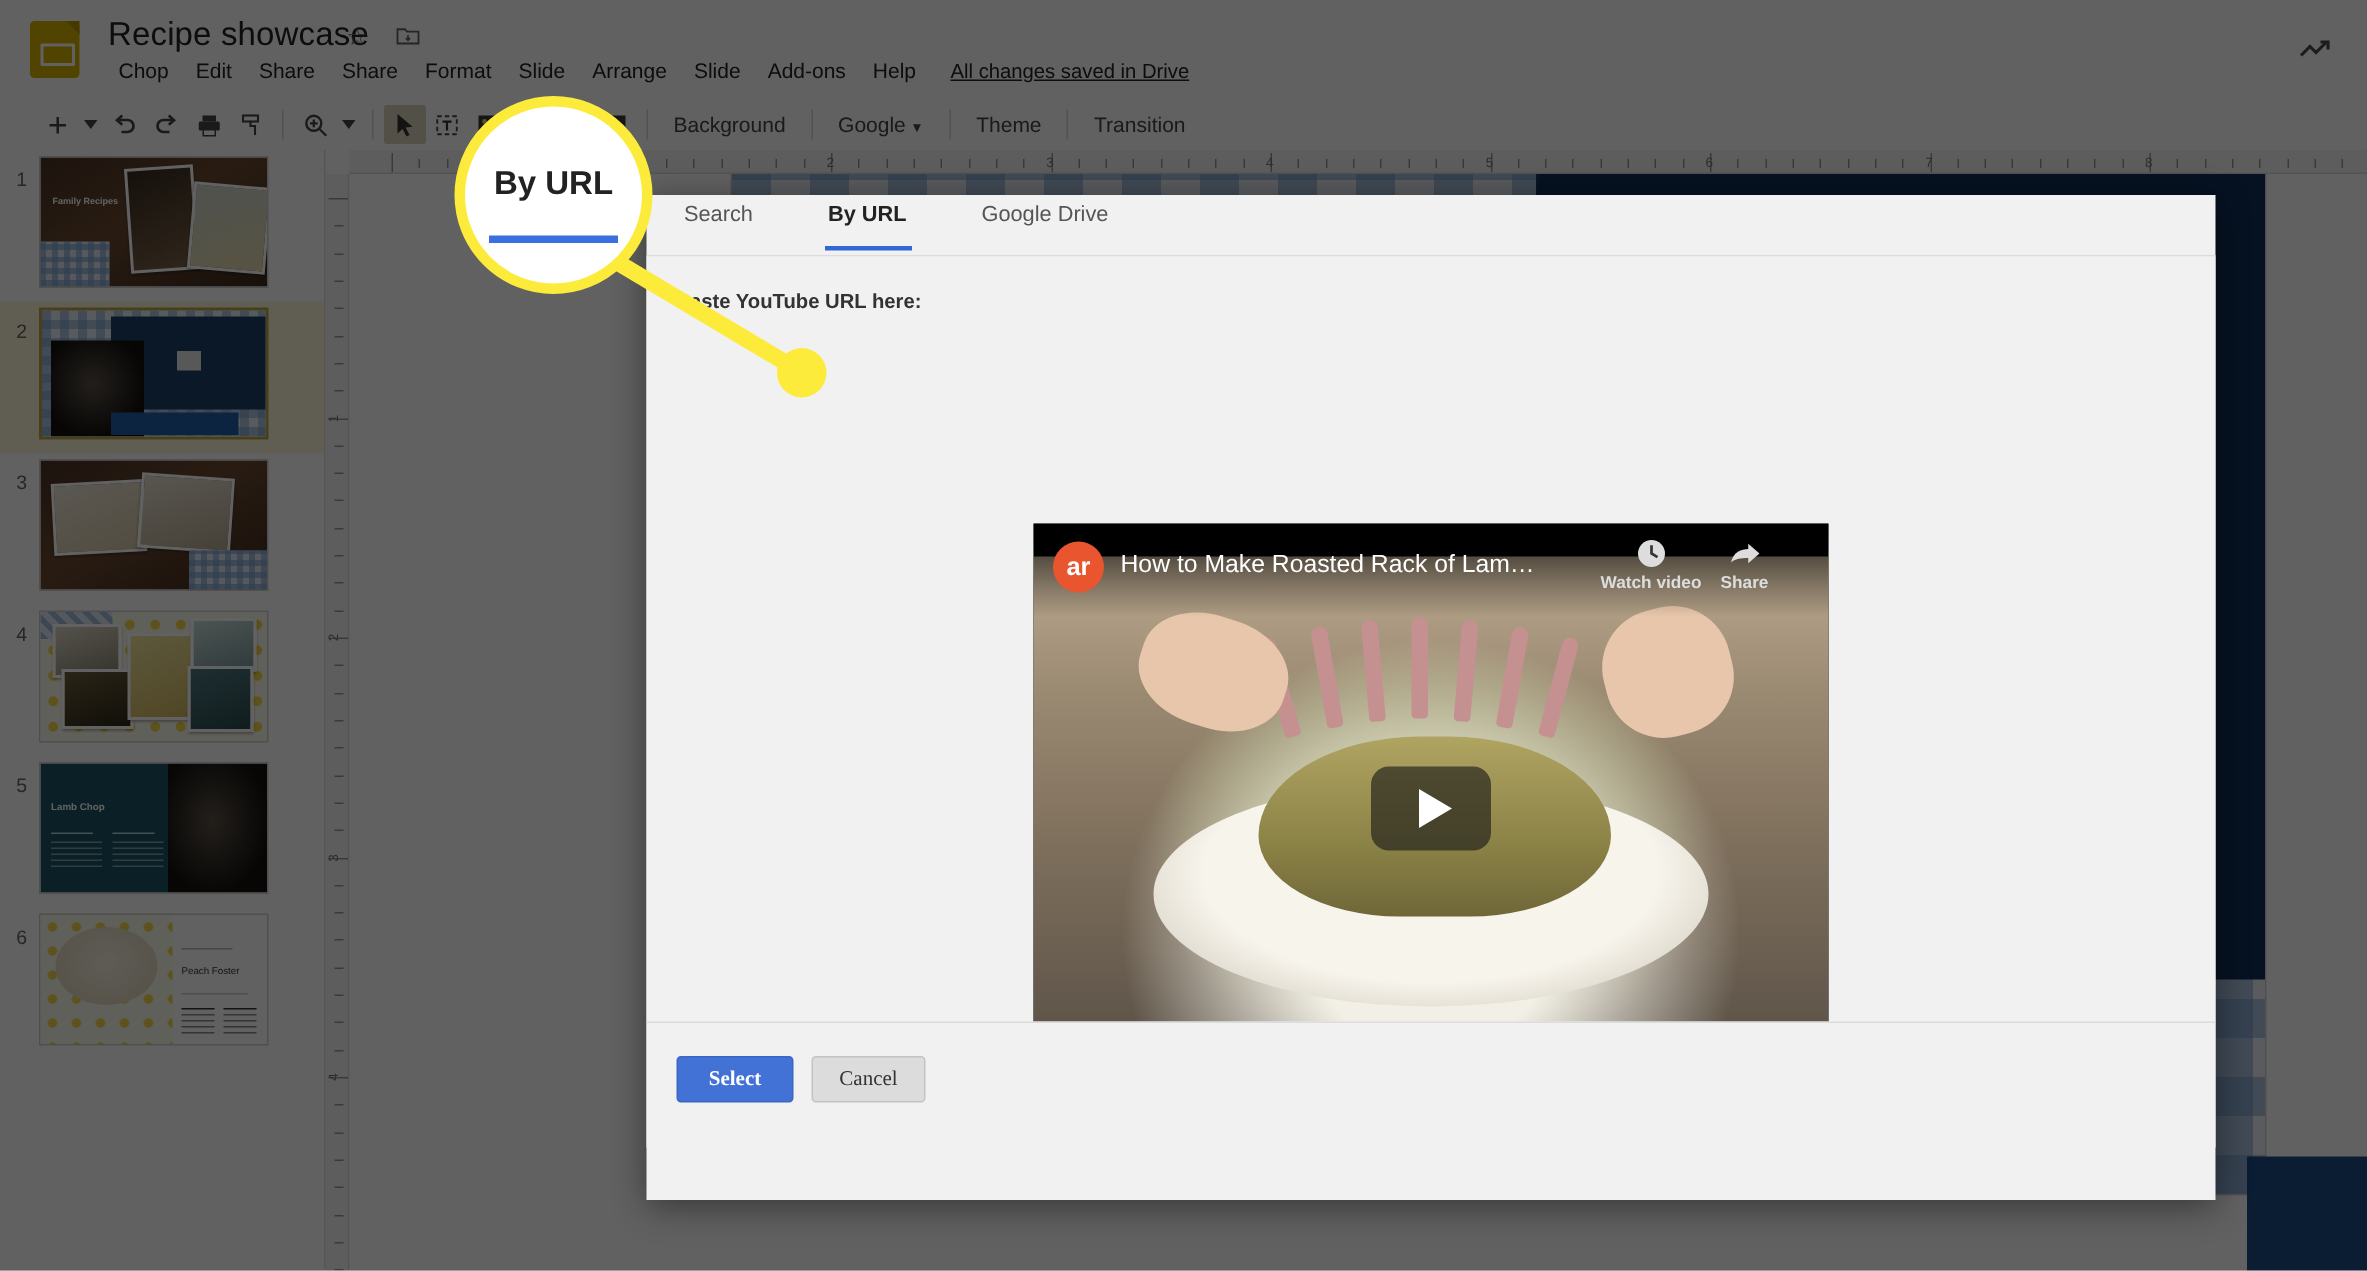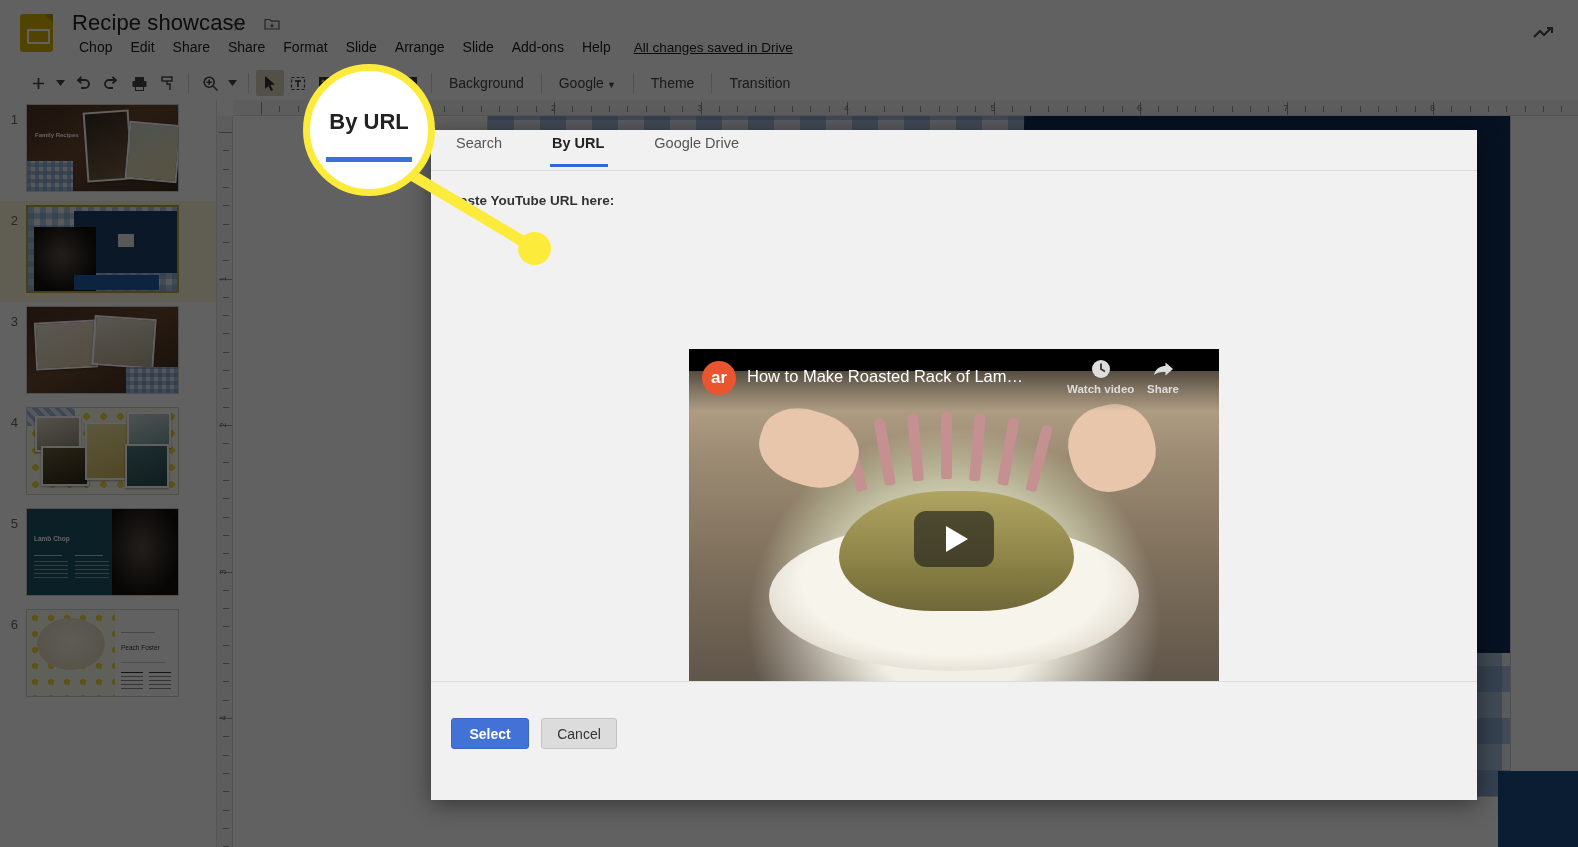--- a/index.html
+++ b/index.html
@@ -234,23 +234,23 @@
     display: flex; align-items: center; justify-content: center;
   }
   .play-tri {
     width: 0; height: 0; border-style: solid; border-width: 13px 0 13px 22px;
     border-color: transparent transparent transparent #fff; margin-left: 5px;
   }
   .modal-foot {
     position: relative; height: 84px; border-top: 1px solid #dcdcdc; background: #f1f1f1;
   }
   .btn {
-    position: absolute; top: 36px; height: 31px; font-size: 14px; cursor: pointer;
+    position: absolute; top: 22px; height: 31px; font-size: 14px; cursor: pointer;
     border-radius: 3px; display: flex; align-items: center; justify-content: center;
-    font-family: Liberation Sans, sans-serif;
+    font-family: Liberation Serif, serif;
   }
   .btn-select { left: 20px; width: 78px; background: #4372d6; color: #fff; border: 1px solid #3a66c4; font-weight: bold; }
   .btn-cancel { left: 110px; width: 76px; background: #dcdcdc; color: #333; border: 1px solid #c3c3c3; }
   .callout-line {
     position: absolute; left: 0; top: 0; width: 1578px; height: 847px; pointer-events: none; z-index: 85;
   }
   .magnifier {
     position: absolute; left: 303px; top: 64px; width: 132px; height: 132px;
     border-radius: 50%; background: #fff; border: 7px solid #fdeb3b;
     z-index: 95; overflow: hidden;

